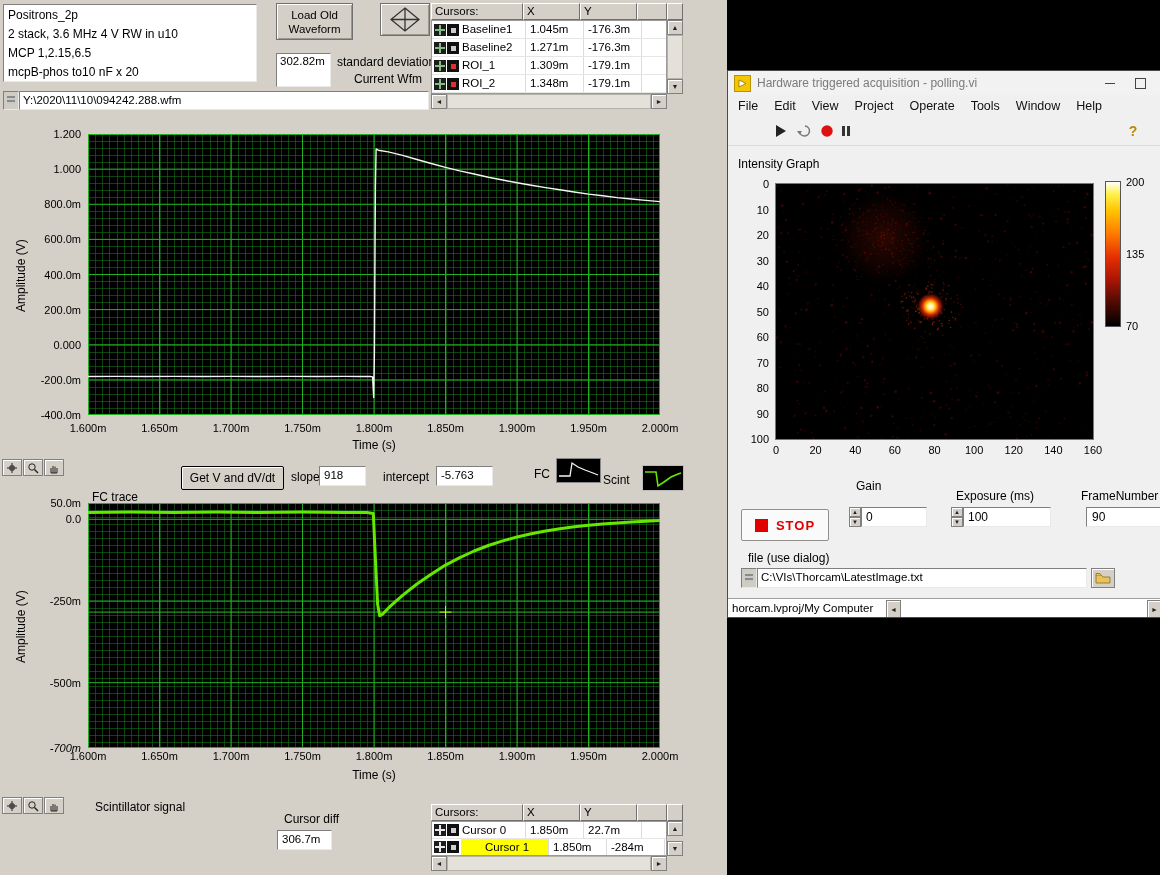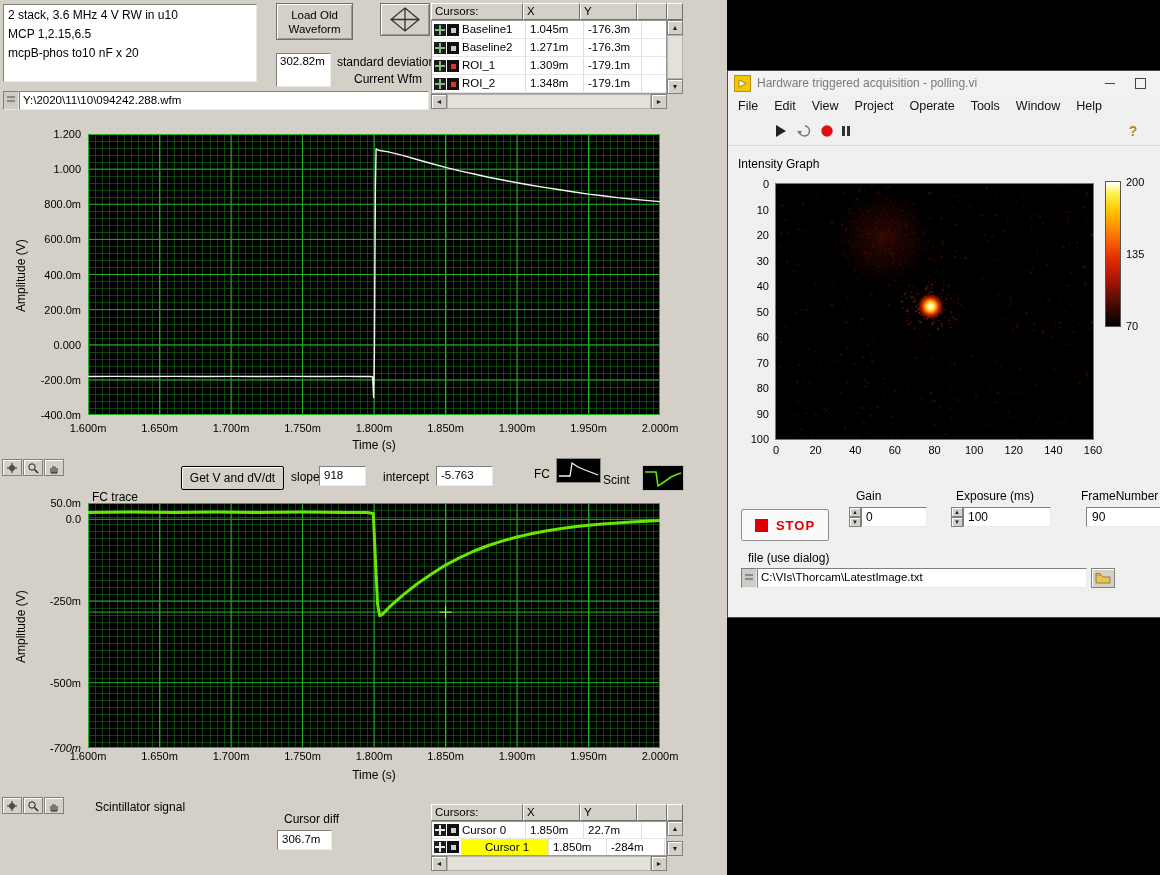--- a/index.html
+++ b/index.html
@@ -30,20 +30,21 @@
   .menu-item{padding:0 8px;font-size:12.5px;line-height:22px;color:#111;}
   .step{width:12px;height:10px;font-size:6px;}
   .lbl{font-size:12px;white-space:nowrap;}
 </style>
 </head>
 <body>
 
 <div id="left-panel" class="abs" style="left:0;top:0;width:727px;height:875px;background:#d4d0c8;">
 
   <div class="abs sunken" style="left:3px;top:4px;width:254px;height:78px;font-size:12px;line-height:19px;padding:1px 4px;">
+    <div>Positrons_2p</div>
     <div>2 stack, 3.6 MHz 4 V RW in u10</div>
     <div>MCP 1,2.15,6.5</div>
     <div>mcpB-phos to10 nF x 20</div>
   </div>
 
   <div class="abs btn3d" style="left:276px;top:3px;width:77px;height:37px;display:flex;flex-direction:column;align-items:center;justify-content:center;font-size:11.5px;line-height:14px;">
     <span>Load Old</span>
     <span>Waveform</span>
   </div>
 
@@ -1484,21 +1485,21 @@
       <div class="xtick" style="left: 277.375px;">140</div>
       <div class="xtick" style="left: 317px;">160</div>
     </div>
 
   <div class="abs" style="left:377px;top:110px;width:16px;height:146px;border:1px solid #555;box-sizing:border-box;
               background:linear-gradient(to bottom,#ffffff 0%,#fff34d 8%,#ffc400 20%,#ff7a00 36%,#e63000 52%,#a81505 68%,#4d0a02 84%,#000 100%);"></div>
   <div class="abs cbl" style="left:398px;top:111px;">200</div>
   <div class="abs cbl" style="left:398px;top:183px;">135</div>
   <div class="abs cbl" style="left:398px;top:255px;">70</div>
 
-  <div class="abs lbl" style="left:128px;top:418px;">Gain</div>
+  <div class="abs lbl" style="left:128px;top:408px;">Gain</div>
   <div class="abs" style="left:121px;top:436px;display:flex;">
     <div style="display:flex;flex-direction:column;">
       <div class="sbtn step">▲</div>
       <div class="sbtn step">▼</div>
     </div>
     <div class="sunken" style="width:66px;height:20px;font-size:12px;line-height:18px;padding-left:4px;">
       <span>0</span>
     </div>
   </div>
 
@@ -1530,13 +1531,18 @@
   <div class="abs sunken" style="left:29px;top:497px;width:330px;height:20px;font-size:11.5px;line-height:17px;padding-left:3px;white-space:nowrap;overflow:hidden;">
     <span>C:\VIs\Thorcam\LatestImage.txt</span>
   </div>
   <div class="abs sbtn" style="left:363px;top:497px;width:24px;height:20px;">
     <svg width="16" height="12" viewBox="0 0 16 12">
       <path d="M1 3 L6 3 L8 5 L15 5 L15 11 L1 11 Z" fill="#e8c35a" stroke="#8a6d1d" stroke-width="0.8"></path>
       <path d="M1 3 L1 1.5 L5 1.5 L6 3" fill="#e8c35a" stroke="#8a6d1d" stroke-width="0.8"></path>
     </svg>
   </div>
 
+  <div class="abs" style="left:0;top:527px;width:433px;height:21px;background:#fff;border-top:1px solid #a0a0a0;box-sizing:border-box;">
+    <span style="position:absolute;left:4px;top:3px;font-size:11.5px;white-space:nowrap;">horcam.lvproj/My Computer</span>
+    <div class="abs sbtn" style="left:158px;top:1px;width:15px;height:18px;font-size:7px;">◄</div>
+    <div class="abs sbtn" style="left:419px;top:1px;width:15px;height:18px;font-size:7px;">►</div>
+  </div>
 </div>
 
 </body></html>

